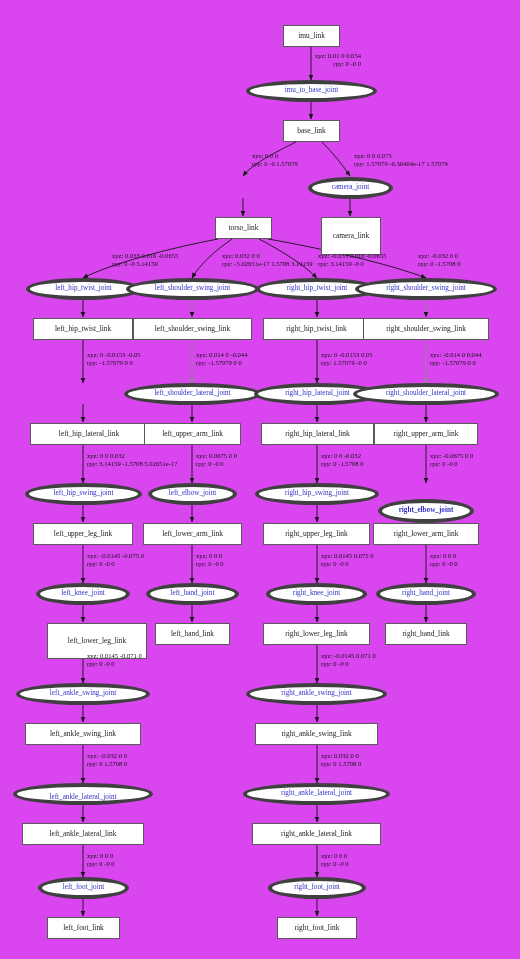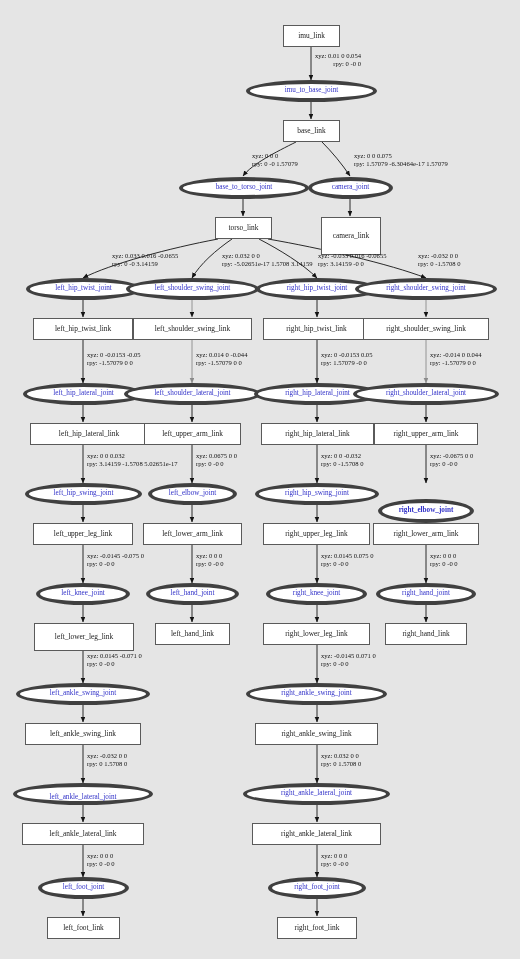--- a/index.html
+++ b/index.html
@@ -10,21 +10,21 @@
   body {
     font-family: "Liberation Serif", "DejaVu Serif", serif;
     width: 520px;
     height: 959px;
     overflow: hidden;
   }
   #canvas {
     position: relative;
     width: 520px;
     height: 959px;
-    background: #e5e5e5;
+    background: #d946ef;
   }
   svg#edges {
     position: absolute;
     left: 0;
     top: 0;
     width: 520px;
     height: 959px;
     pointer-events: none;
   }
   .node {
@@ -157,23 +157,20 @@
   </div>
 
   <div class="node joint-node" style="left:246px; top:80px; width:131px; height:22px;">
     <span>imu_to_base_joint</span>
   </div>
 
   <div class="node link-node" style="left:283px; top:120px; width:57px; height:22px;">
     <span>base_link</span>
   </div>
 
-  <div class="node joint-node" style="left:179px; top:177px; width:130px; height:22px;">
-    <span>base_to_torso_joint</span>
-  </div>
 
   <div class="node joint-node" style="left:308px; top:177px; width:85px; height:22px;">
     <span>camera_joint</span>
   </div>
 
   <div class="node link-node" style="left:215px; top:217px; width:57px; height:22px;">
     <span>torso_link</span>
   </div>
 
   <div class="node link-node" style="left:321px; top:217px; width:60px; height:38px;">
@@ -199,23 +196,20 @@
   <div class="node link-node" style="left:133px; top:318px; width:119px; height:22px;">
     <span>left_shoulder_swing_link</span>
   </div>
   <div class="node link-node" style="left:263px; top:318px; width:107px; height:22px;">
     <span>right_hip_twist_link</span>
   </div>
   <div class="node link-node" style="left:363px; top:318px; width:126px; height:22px;">
     <span>right_shoulder_swing_link</span>
   </div>
 
-  <div class="node joint-node" style="left:23px; top:383px; width:121px; height:22px;">
-    <span>left_hip_lateral_joint</span>
-  </div>
   <div class="node joint-node" style="left:124px; top:383px; width:137px; height:22px;">
     <span>left_shoulder_lateral_joint</span>
   </div>
   <div class="node joint-node" style="left:254px; top:383px; width:127px; height:22px;">
     <span>right_hip_lateral_joint</span>
   </div>
   <div class="node joint-node" style="left:353px; top:383px; width:146px; height:22px;">
     <span>right_shoulder_lateral_joint</span>
   </div>
 
@@ -264,21 +258,21 @@
   <div class="node joint-node" style="left:146px; top:583px; width:93px; height:22px;">
     <span>left_hand_joint</span>
   </div>
   <div class="node joint-node" style="left:266px; top:583px; width:101px; height:22px;">
     <span>right_knee_joint</span>
   </div>
   <div class="node joint-node" style="left:376px; top:583px; width:100px; height:22px;">
     <span>right_hand_joint</span>
   </div>
 
-  <div class="node link-node" style="left:34px; top:623px; width:100px; height:28px;justify-content:center;">
+  <div class="node link-node" style="left:47px; top:623px; width:100px; height:36px;justify-content:center;">
     <span>left_lower_leg_link</span>
   </div>
   <div class="node link-node" style="left:155px; top:623px; width:75px; height:22px;">
     <span>left_hand_link</span>
   </div>
   <div class="node link-node" style="left:263px; top:623px; width:107px; height:22px;">
     <span>right_lower_leg_link</span>
   </div>
   <div class="node link-node" style="left:385px; top:623px; width:82px; height:22px;">
     <span>right_hand_link</span>

